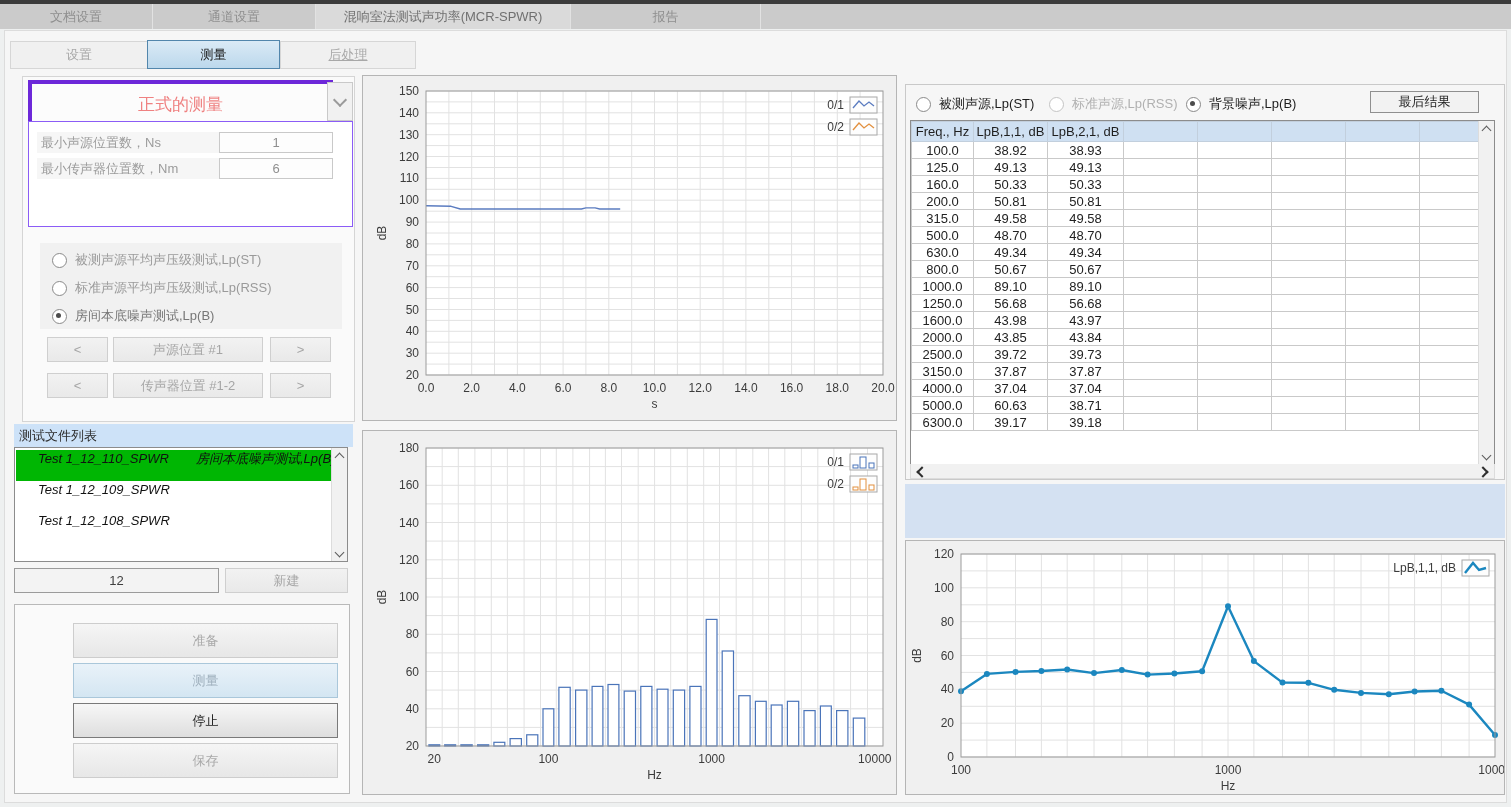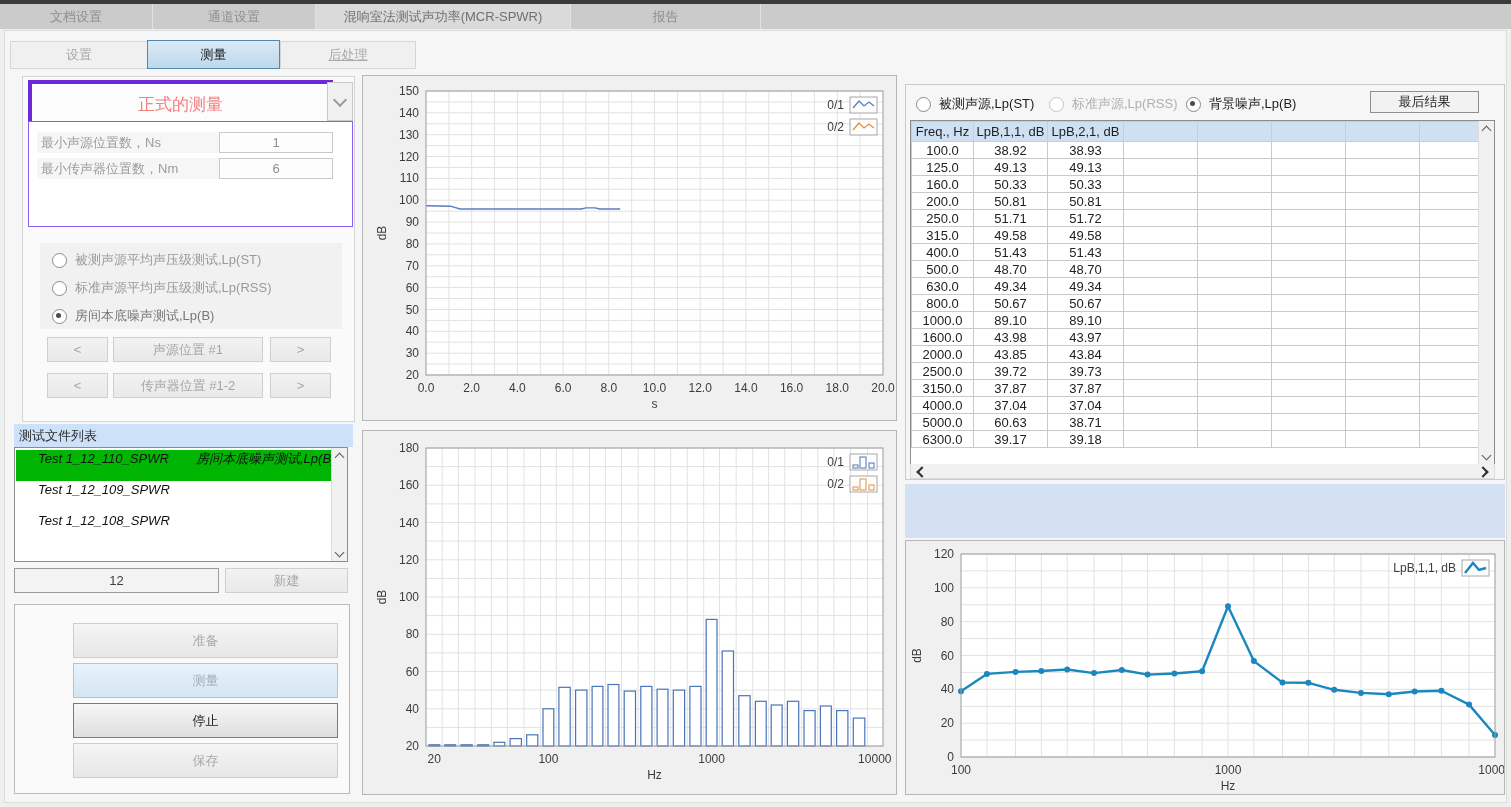--- a/index.html
+++ b/index.html
@@ -415,50 +415,30 @@
           <td>200.0</td>
           <td>50.81</td>
           <td>50.81</td>
           <td></td>
           <td></td>
           <td></td>
           <td></td>
           <td></td>
         </tr>
         <tr>
-          <td>250.0</td>
-          <td>51.71</td>
-          <td>51.72</td>
-          <td></td>
-          <td></td>
-          <td></td>
-          <td></td>
-          <td></td>
-        </tr>
-        <tr>
           <td>315.0</td>
           <td>49.58</td>
           <td>49.58</td>
           <td></td>
           <td></td>
           <td></td>
           <td></td>
           <td></td>
         </tr>
         <tr>
-          <td>400.0</td>
-          <td>51.43</td>
-          <td>51.43</td>
-          <td></td>
-          <td></td>
-          <td></td>
-          <td></td>
-          <td></td>
-        </tr>
-        <tr>
           <td>500.0</td>
           <td>48.70</td>
           <td>48.70</td>
           <td></td>
           <td></td>
           <td></td>
           <td></td>
           <td></td>
         </tr>
         <tr>
@@ -478,20 +458,30 @@
           <td></td>
           <td></td>
           <td></td>
           <td></td>
           <td></td>
         </tr>
         <tr>
           <td>1000.0</td>
           <td>89.10</td>
           <td>89.10</td>
+          <td></td>
+          <td></td>
+          <td></td>
+          <td></td>
+          <td></td>
+        </tr>
+        <tr>
+          <td>1250.0</td>
+          <td>56.68</td>
+          <td>56.68</td>
           <td></td>
           <td></td>
           <td></td>
           <td></td>
           <td></td>
         </tr>
         <tr>
           <td>1600.0</td>
           <td>43.98</td>
           <td>43.97</td>

